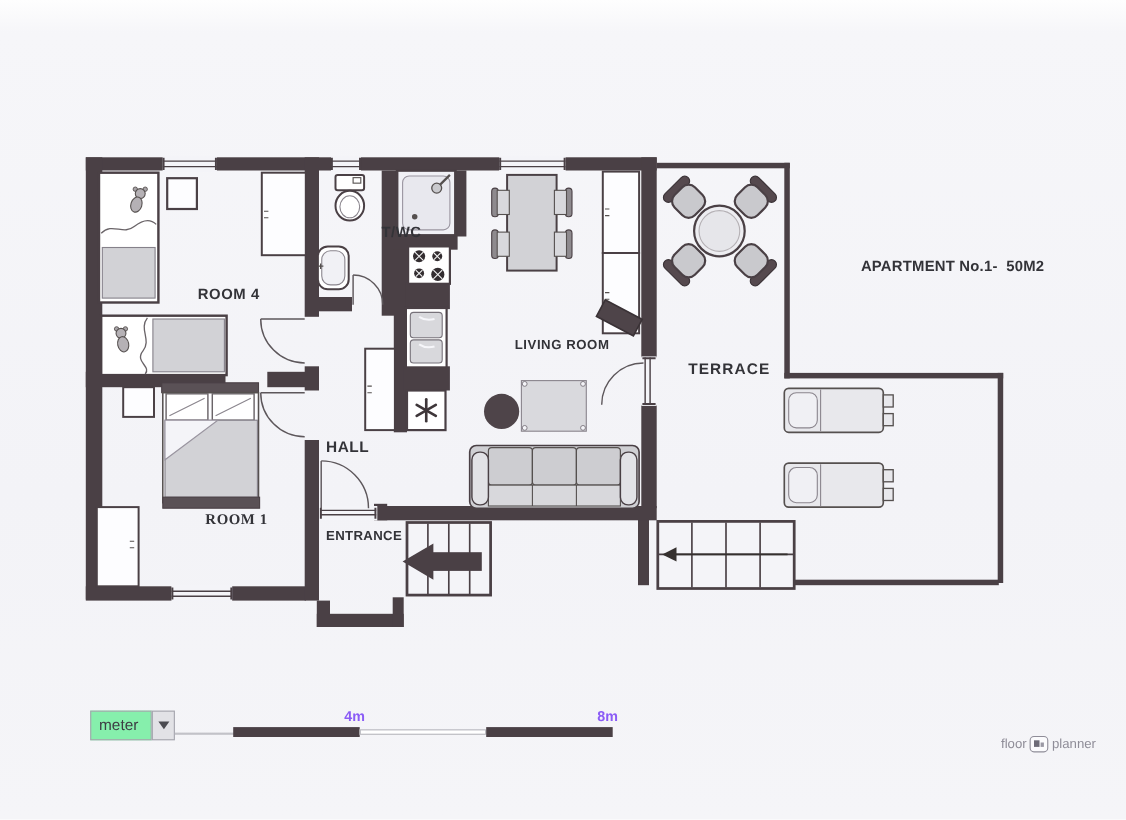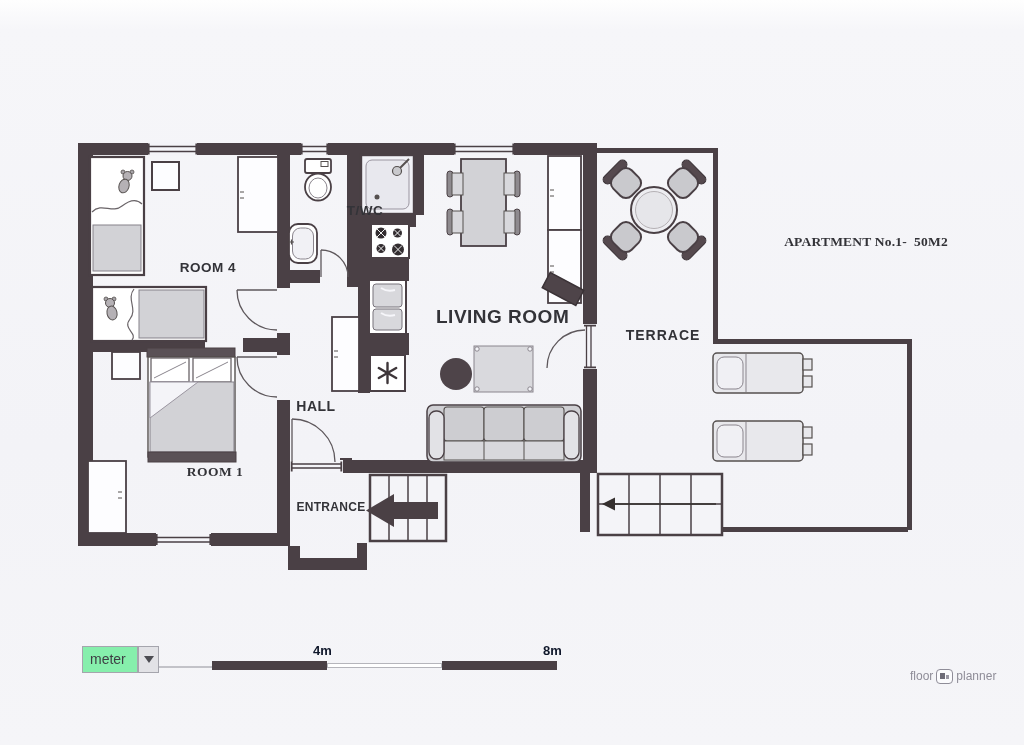--- a/index.html
+++ b/index.html
@@ -13,42 +13,42 @@
   svg{position:absolute;left:0;top:0;}
   .wall{fill:var(--wall);}
   .label{
     position:absolute;font-weight:bold;color:var(--label-text);
     text-align:center;white-space:pre;letter-spacing:.5px;
   }
   .lab-room2{left:158px;top:260px;width:100px;font-size:13.5px;}
   .lab-twc{left:298px;top:203px;width:50px;font-size:13.5px;margin-left:42px;}
   .lab-hall{left:288px;top:398px;width:56px;font-size:14px;}
   .lab-room1{left:165px;top:464px;width:100px;font-size:13.5px;font-family:Liberation Serif, serif;}
-  .lab-living{left:436px;top:306px;width:122px;font-size:19px;}
-  .lab-entrance{left:292px;top:500px;width:78px;font-size:12px;letter-spacing:.3px;}
+  .lab-living{left:450px;top:306px;width:122px;font-size:12px;}
+  .lab-entrance{left:292px;top:480px;width:78px;font-size:12px;letter-spacing:.3px;}
   .lab-terrace{left:618px;top:327px;width:90px;font-size:14px;letter-spacing:1px;}
-  .lab-title{left:760px;top:234px;width:212px;font-size:13.5px;letter-spacing:.2px;font-family:Liberation Serif, serif;}
+  .lab-title{left:760px;top:234px;width:212px;font-size:13.5px;letter-spacing:.2px;}
   
   .meter-box{
     position:absolute;left:82px;top:646px;width:56px;height:27px;
     background:#86efac;border:1px solid #a5a5ad;box-sizing:border-box;
     font-size:14px;color:#3e3e44;line-height:25px;padding-left:7px;
   }
   .meter-arrow-btn{
     position:absolute;left:138px;top:646px;width:21px;height:27px;
     background:#e2e2e6;border:1px solid #a5a5ad;box-sizing:border-box;
     display:flex;align-items:center;justify-content:center;
   }
   .tri-down{width:0;height:0;border-left:5px solid transparent;border-right:5px solid transparent;border-top:7px solid #4c4c52;}
   .scale-line{position:absolute;left:159px;top:666px;width:54px;height:2px;background:#c2c2c8;}
   .scale-seg{position:absolute;top:661px;height:9px;background:var(--wall);}
   .seg1{left:212px;width:115px;}
   .seg3{left:442px;width:115px;}
   .scale-seg-light{position:absolute;left:327px;top:663px;width:115px;height:5px;background:#fff;border:1px solid #b5b5bb;box-sizing:border-box;}
-  .scale-num{position:absolute;top:643px;font-size:13px;font-weight:bold;color:#0f172a;}
+  .scale-num{position:absolute;top:643px;font-size:13px;font-weight:bold;color:#8b5cf6;}
   .num4{left:313px;} .num8{left:543px;}
   
   .logo{position:absolute;left:910px;top:669px;display:flex;align-items:flex-start;gap:3px;color:var(--logo-text);font-size:12px;}
   .logo-icon{width:17px;height:15px;border:1.5px solid var(--logo-text);border-radius:4px;box-sizing:border-box;position:relative;background:#fbfbfd;}
   .logo-icon::before{content:"";position:absolute;left:3px;top:3px;width:5px;height:6px;background:#6d6b77;}
   .logo-icon::after{content:"";position:absolute;left:9px;top:5px;width:3px;height:4px;background:#9a98a4;}
 </style>
 </head>
 <body>
 

